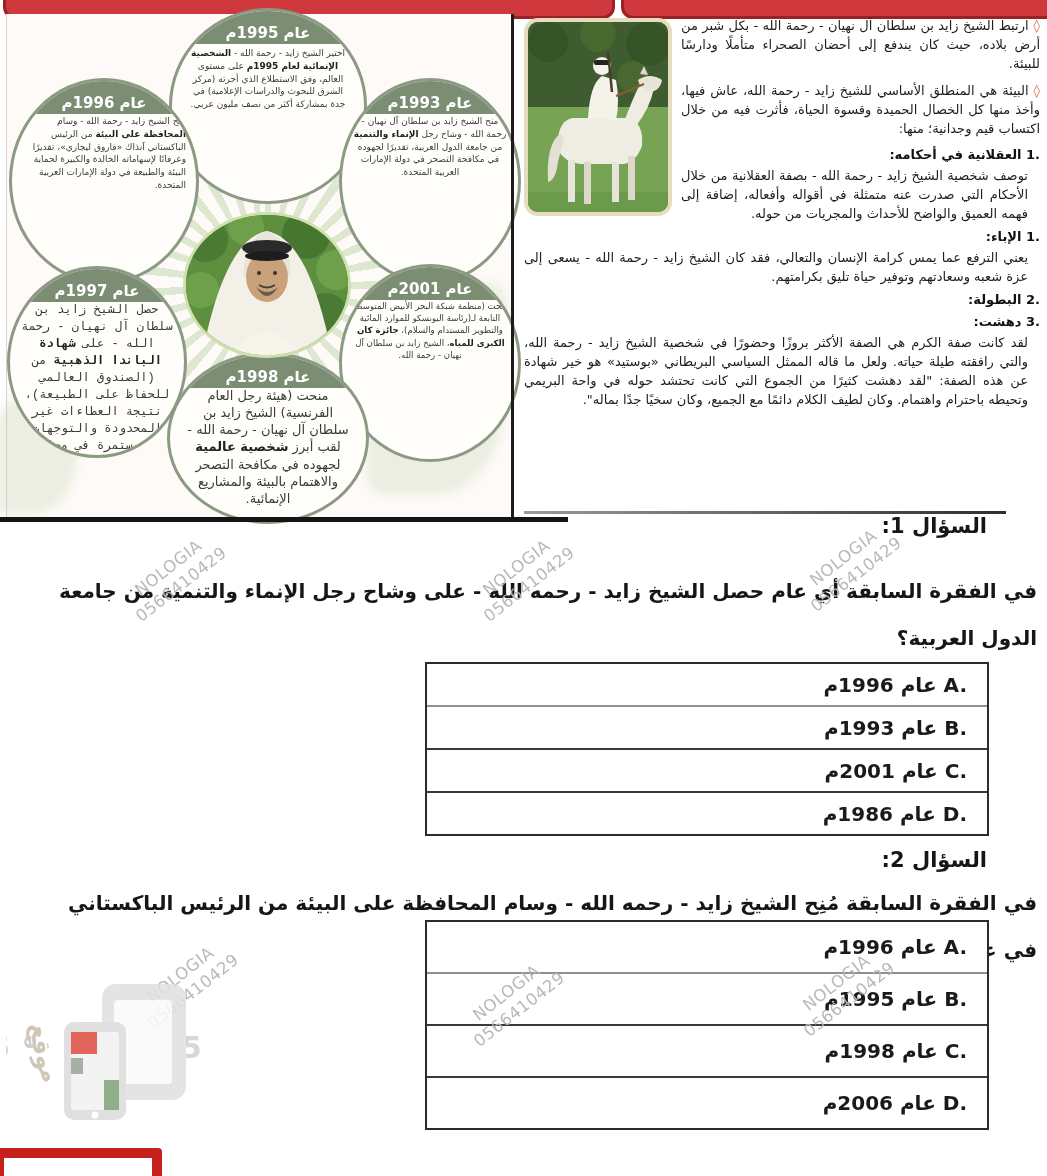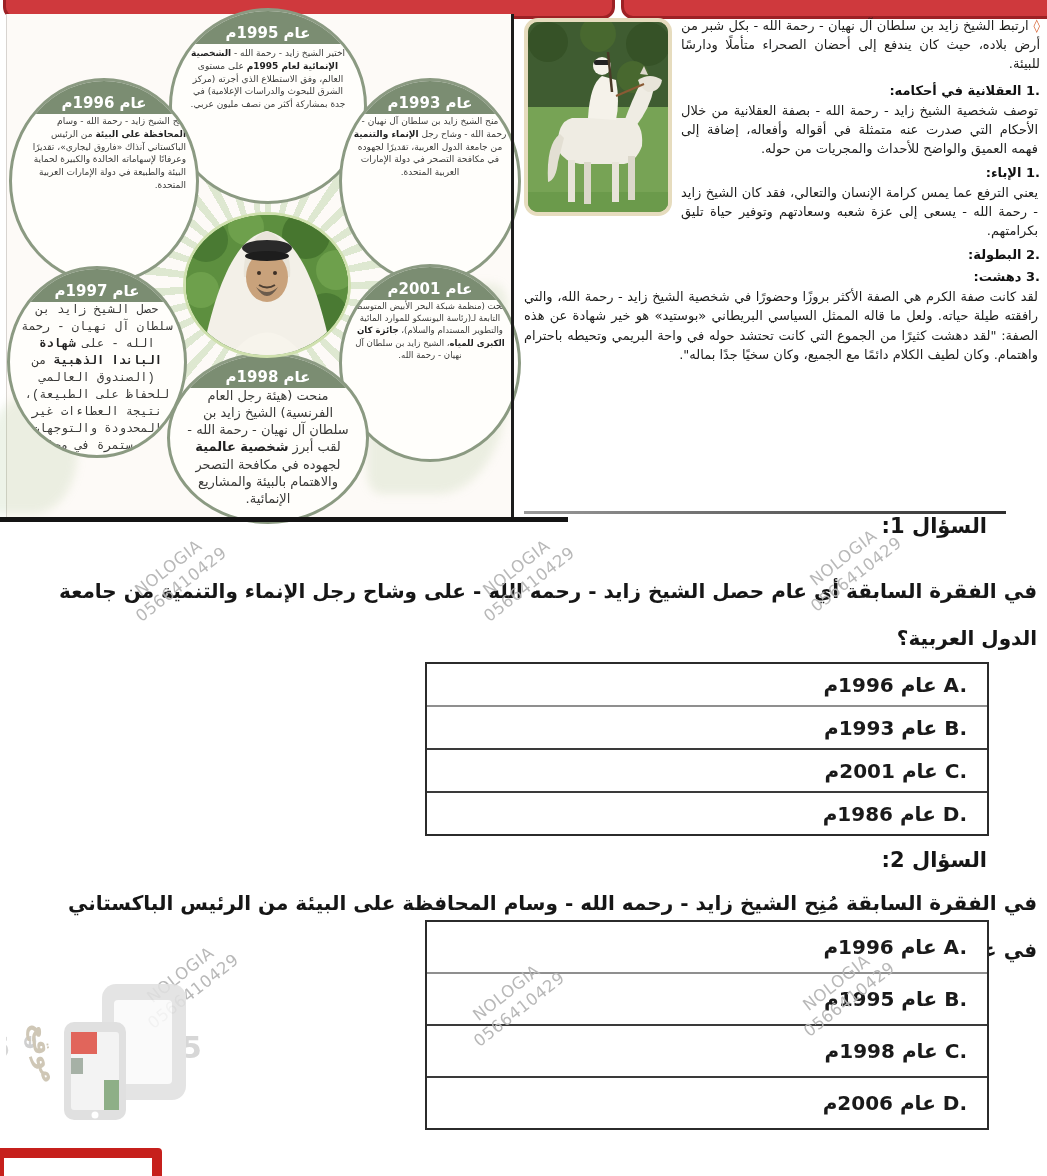--- a/index.html
+++ b/index.html
@@ -24,21 +24,21 @@
   .portrait{position:absolute;left:176px;top:198px;width:162px;height:140px;border-radius:50%;
             border:3px solid #cfe0ae;overflow:hidden;background:#5d8f3f;}
   
   .right-panel{position:absolute;left:524px;top:16px;width:516px;height:520px;direction:rtl;
                font-size:13px;line-height:1.48;color:#1d1d1b;text-align:justify;}
   .horse{float:left;width:140px;height:190px;margin:2px 9px 4px 0;border:4px solid #e6dcbe;border-radius:14px;overflow:hidden;background:#58793c;}
   .bullet{margin:0 0 7px 0;}
   .diamond{color:#d9693b;font-weight:bold;margin-left:5px;font-size:13px;}
   .sec-h{margin:3px 0 1px 0;font-size:13px;font-weight:bold;color:#111;}
   .sec-h .num{font-weight:bold;}
-  .sec-p{margin:0 2px 4px 0;}
+  .sec-p{margin:0 12px 4px 0;}
   .bottom-rule{position:absolute;left:524px;top:511px;width:482px;height:3px;
                background:linear-gradient(to left,#2e2e2e,#9a9a9a);}
   
   .q-label{position:absolute;right:60px;font-size:21px;font-weight:bold;color:#161616;}
   .q-text{position:absolute;right:10px;left:40px;font-size:20px;font-weight:bold;color:#161616;
           text-align:right;line-height:47px;}
   .answers-table{position:absolute;left:425px;width:560px;border:2px solid #2b2b2b;background:#fff;}
   .trow{display:flex;align-items:center;justify-content:flex-start;direction:rtl;
         padding-right:20px;font-size:20px;font-weight:bold;color:#1a1a1a;gap:7px;}
   .trow + .trow{border-top:2px solid #3a3a3a;}
@@ -140,20 +140,21 @@
         <path d="M60 96 Q 62 62 74 54 L 88 58 Q 92 80 88 98 Z" fill="#f5f2ea"></path>
         <circle cx="74" cy="44" r="9" fill="#f5f2ea"></circle>
         <rect x="66" y="38" width="16" height="5" rx="2" fill="#222"></rect>
         <line x1="80" y1="30" x2="84" y2="70" stroke="#4a3a28" stroke-width="2.5"></line>
         <line x1="88" y1="74" x2="116" y2="62" stroke="#8a5a34" stroke-width="2"></line>
         <path d="M70 96 L 74 120 L 66 120 Z" fill="#efece3"></path>
       </svg>
     </div>
 
     <p class="bullet"><span class="diamond">◊</span><span>ارتبط الشيخ زايد بن سلطان آل نهيان - رحمة الله - بكل شبر من أرض بلاده، حيث كان يندفع إلى أحضان الصحراء متأملًا ودارسًا للبيئة.</span></p>
+    <p class="bullet"><span class="diamond">◊</span><span>البيئة هي المنطلق الأساسي للشيخ زايد - رحمة الله، عاش فيها، وأخذ منها كل الخصال الحميدة وقسوة الحياة، فأثرت فيه من خلال اكتساب قيم وجدانية؛ منها:</span></p>
 
     <h4 class="sec-h"><span class="num" dir="ltr">1.</span> <span>العقلانية في أحكامه:</span></h4>
     <p class="sec-p">توصف شخصية الشيخ زايد - رحمة الله - بصفة العقلانية من خلال الأحكام التي صدرت عنه متمثلة في أقواله وأفعاله، إضافة إلى فهمه العميق والواضح للأحداث والمجريات من حوله.</p>
 
     <h4 class="sec-h"><span class="num" dir="ltr">1.</span> <span>الإباء:</span></h4>
     <p class="sec-p">يعني الترفع عما يمس كرامة الإنسان والتعالي، فقد كان الشيخ زايد - رحمة الله - يسعى إلى عزة شعبه وسعادتهم وتوفير حياة تليق بكرامتهم.</p>
 
     <h4 class="sec-h"><span class="num" dir="ltr">2.</span> <span>البطولة:</span></h4>
 
     <h4 class="sec-h"><span class="num" dir="ltr">3.</span> <span>دهشت:</span></h4>

